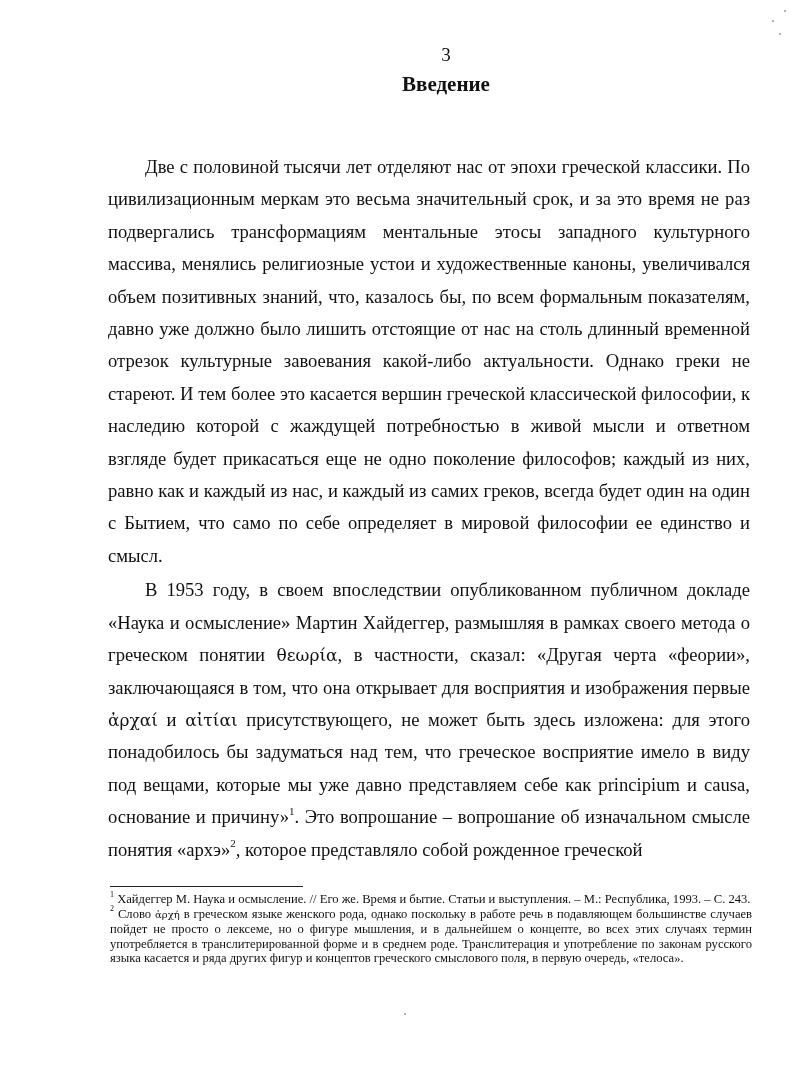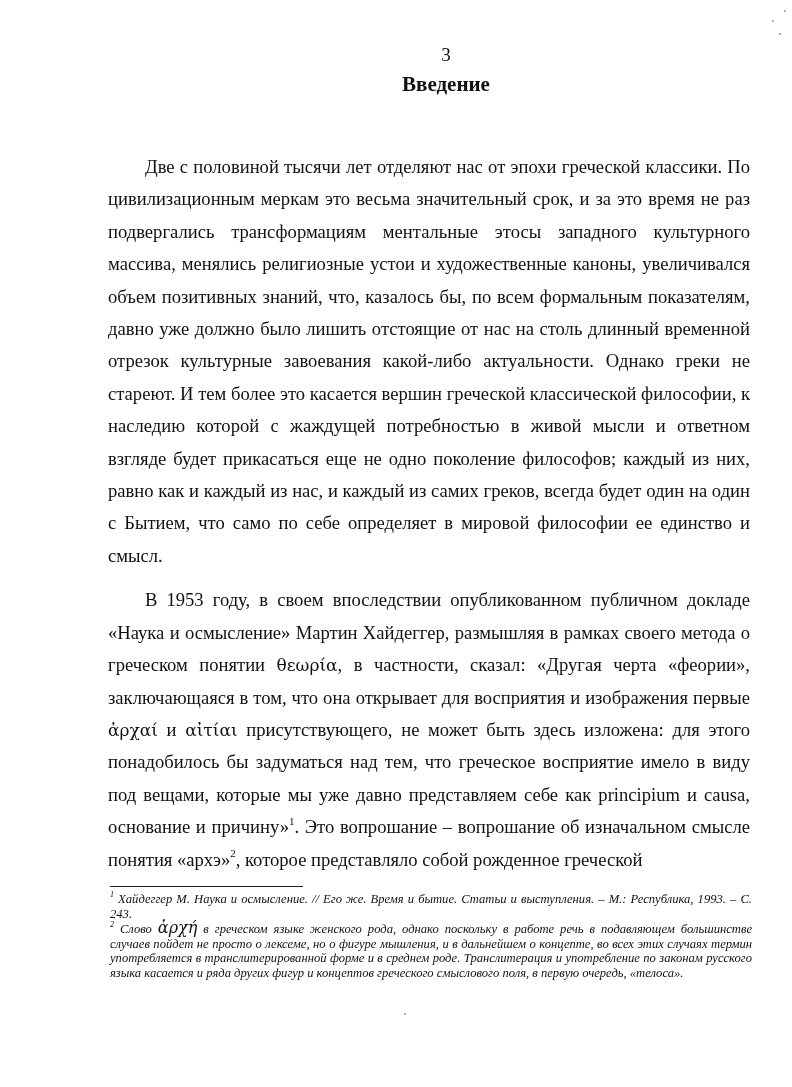--- a/index.html
+++ b/index.html
@@ -5,29 +5,29 @@
   html, body { margin: 0; padding: 0; background: #ffffff; }
   body { width: 792px; height: 1087px; position: relative; overflow: hidden;
          font-family: "Liberation Serif", "DejaVu Serif", serif; color: #111; }
   .page-number { position: absolute; top: 44px; left: 0; width: 792px; text-align: center;
                  font-size: 19px; margin-left: 50px; }
   .title { position: absolute; top: 72px; left: 0; width: 792px; text-align: center;
            font-size: 21px; font-weight: bold; margin-left: 50px; }
   .body-text { position: absolute; left: 108px; width: 642px; top: 151px; }
   .para { margin: 0; font-size: 18.6px; line-height: 32.4px; text-align: justify;
           text-indent: 37px; }
-  .para + .para { margin-top: 12px; }
+  .para + .para { margin-top: 2px; }
   sup { font-size: 11px; line-height: 0; position: relative; top: -1px; }
   .greek { font-family: "DejaVu Serif", serif; font-size: 17px; }
   .footnote-rule { position: absolute; left: 110px; top: 886px; width: 193px; height: 0;
                    border-top: 1px solid #222; }
-  .footnotes { position: absolute; left: 110px; width: 642px; top: 892px; font-style: italic; }
+  .footnotes { position: absolute; left: 110px; width: 642px; top: 892px; }
   .footnote { margin: 0; font-size: 12.6px; line-height: 14.6px; text-align: justify; }
   .footnote sup { font-size: 8px; top: -1px; }
-  .footnote .greek { font-size: 16px; }
+  .footnote .greek { font-size: 10px; }
   .speck { position: absolute; width: 2px; height: 2px; background: #999; border-radius: 1px; }
 </style>
 </head>
 <body>
 
 <div class="page-number">3</div>
 <div class="title">Введение</div>
 
 <div class="body-text">
   <p class="para">Две с половиной тысячи лет отделяют нас от эпохи греческой классики. По цивилизационным меркам это весьма значительный срок, и за это время не раз подвергались трансформациям ментальные этосы западного культурного массива, менялись религиозные устои и художественные каноны, увеличивался объем позитивных знаний, что, казалось бы, по всем формальным показателям, давно уже должно было лишить отстоящие от нас на столь длинный временной отрезок культурные завоевания какой-либо актуальности. Однако греки не стареют. И тем более это касается вершин греческой классической философии, к наследию которой с жаждущей потребностью в живой мысли и ответном взгляде будет прикасаться еще не одно поколение философов; каждый из них, равно как и каждый из нас, и каждый из самих греков, всегда будет один на один с Бытием, что само по себе определяет в мировой философии ее единство и смысл.</p>

